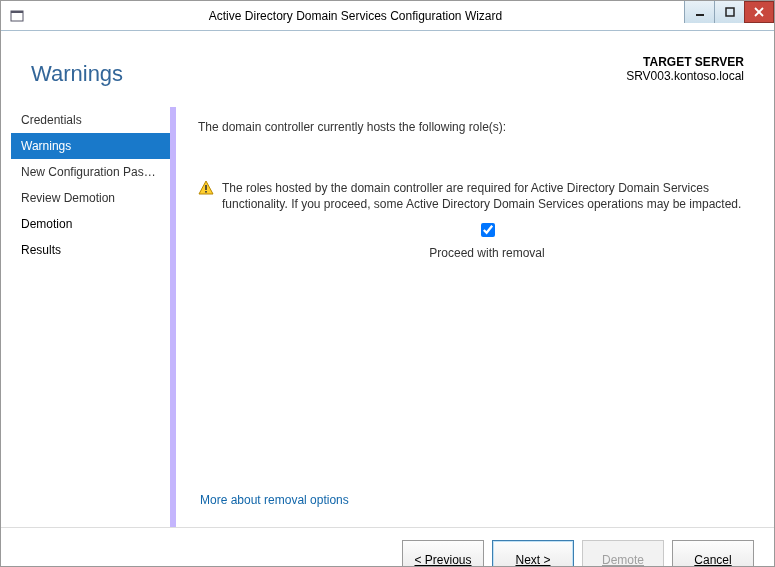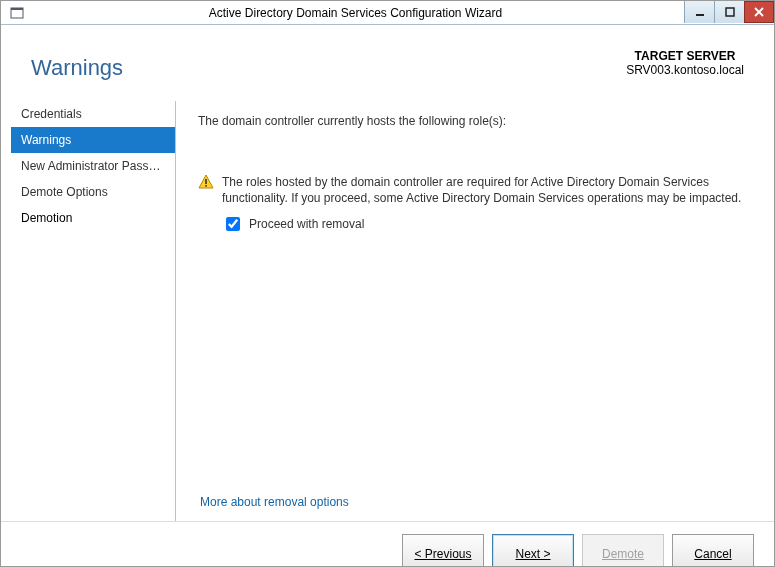--- a/index.html
+++ b/index.html
@@ -1,41 +1,41 @@
 <!DOCTYPE html>
 <html><head>
 <meta charset="utf-8">
 <style>
   * { box-sizing: border-box; font-family: "Segoe UI", Tahoma, sans-serif; }
   body { margin: 0; background: #fff; width: 775px; height: 567px; border: 1px solid #999; overflow: hidden; position: relative; }
-  .titlebar { height: 24px; background: #fff; border-bottom: 1px solid #a9bfd0; display: flex; align-items: center; }
+  .titlebar { height: 30px; background: #fff; border-bottom: 1px solid #a9bfd0; display: flex; align-items: center; }
   .titlebar .icon { width: 20px; height: 20px; margin-left: 6px; display: flex; align-items: center; justify-content: center; color: #556; }
   .titlebar .title { flex: 1; text-align: center; font-size: 12px; color: #000; }
   .winbtns { display: flex; height: 100%; }
   .winbtn { width: 30px; height: 22px; display:flex; align-items:center; justify-content:center; border-left:1px solid #8fa6b8; background: linear-gradient(#e8f1f7,#cde0ec); }
   .winbtn.close { background: #c8483e; border:1px solid #8a2f28; }
   .winbtn svg { display:block; }
   .header { display:flex; justify-content: space-between; padding: 20px 30px 0 30px; }
   .header h1 { font-size: 22px; font-weight: 400; color: #336699; margin: 10px 0 20px 0; }
-  .target { text-align: center; font-size: 12px; padding-top: 4px;}
+  .target { text-align: right; font-size: 12px; padding-top: 4px;}
   .target .label { font-weight: 700; }
   .main { display:flex; height: 420px;}
-  .sidebar { width: 175px; padding-left: 10px; border-right: 1px solid #c4b5fd;}
+  .sidebar { width: 175px; padding-left: 10px; border-right: 6px solid #c4b5fd;}
   .step { font-size: 12px; color: #333; padding: 6px 10px; cursor: default; white-space: nowrap; overflow:hidden; text-overflow: ellipsis;}
   .step.active { background: #1979ca; color:#fff; }
   .step.disabled { color: #000000; }
   .content { flex:1; padding: 0 22px; font-size: 12px; color: #333; position: relative;}
   .intro { margin-top: 13px; margin-bottom: 6px;}
   ul.roles { margin: 4px 0 18px 18px; padding:0;}
   ul.roles li { margin-bottom: 4px; list-style: disc;}
   .warnrow { display:flex; gap:8px;margin-top:46px; }
   .warnicon { width:16px; height:16px; flex:0 0 16px; }
   .warnmsg { line-height: 1.35; }
-  .checkrow { display:flex; align-items:center; gap:6px; margin-top:8px; margin-left: 24px;}
-  .link { color: #1166aa; position:absolute; bottom: 12px; left: 24px; cursor: pointer;}
+  .checkrow { display:flex; align-items:center; gap:6px; margin-top:8px; margin-left: 24px; flex-direction: column;}
+  .link { color: #1166aa; position:absolute; bottom: 20px; left: 24px; cursor: pointer;}
   .footer { border-top:1px solid #ddd; padding: 12px 20px; display:flex; justify-content:flex-end; gap:8px;}
   .btn { min-width: 82px; height:40px; font-size:12px; background: linear-gradient(#fdfdfd,#e6e6e6); border:1px solid #9a9a9a; cursor:pointer;text-decoration:underline;}
   .btn.primary { border:1px solid #3c7fb1; box-shadow: inset 0 0 0 1px #bfe0f5; }
   .btn:disabled { color:#a0a0a0; border-color:#c9c9c9; background:#f2f2f2; cursor:default;}
   input[type=checkbox]{ width:14px; height:14px;}
 </style>
 </head>
 <body>
 
 <div class="titlebar">
@@ -71,23 +71,24 @@
   <div class="target">
     <div class="label">TARGET SERVER</div>
     <div>SRV003.kontoso.local</div>
   </div>
 </div>
 
 <div class="main">
   <div class="sidebar">
     <div class="step">Credentials</div>
     <div class="step active">Warnings</div>
-    <div class="step">New Administrator Passw...</div>
-    <div class="step">Demote Options</div>
+    <div class="step">New Configuration Passw...</div>
+    <div class="step">Review Demotion</div>
     <div class="step disabled">Demotion</div>
+    <div class="step disabled">Results</div>
   </div>
 
   <div class="content">
     <div class="intro">The domain controller currently hosts the following role(s):</div>
     <div class="warnrow">
       <span class="warnicon">
         <svg width="16" height="16" viewBox="0 0 16 16">
             <polygon points="8,1 15,14 1,14" fill="#ffcf30" stroke="#b88700" stroke-width="1"></polygon>
             <rect x="7.2" y="5" width="1.6" height="5" fill="#333"></rect>
             <rect x="7.2" y="11" width="1.6" height="1.6" fill="#333"></rect>

